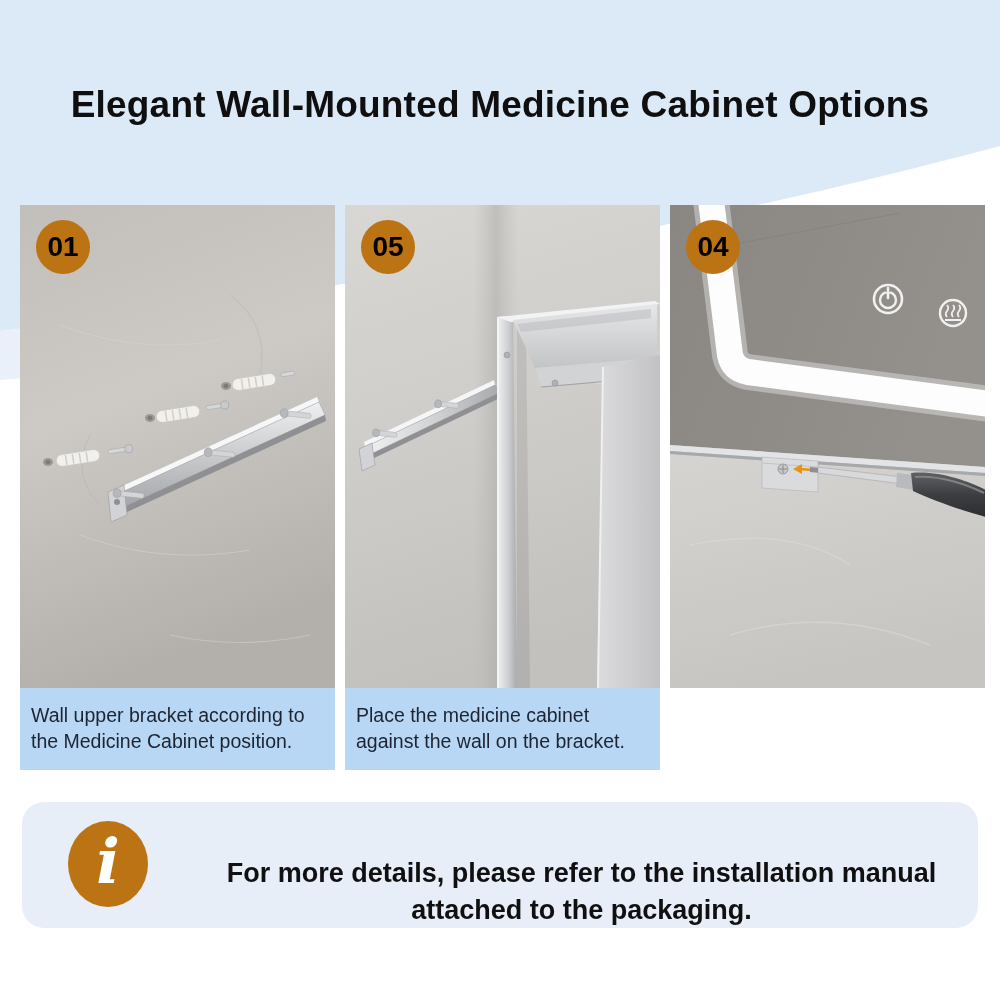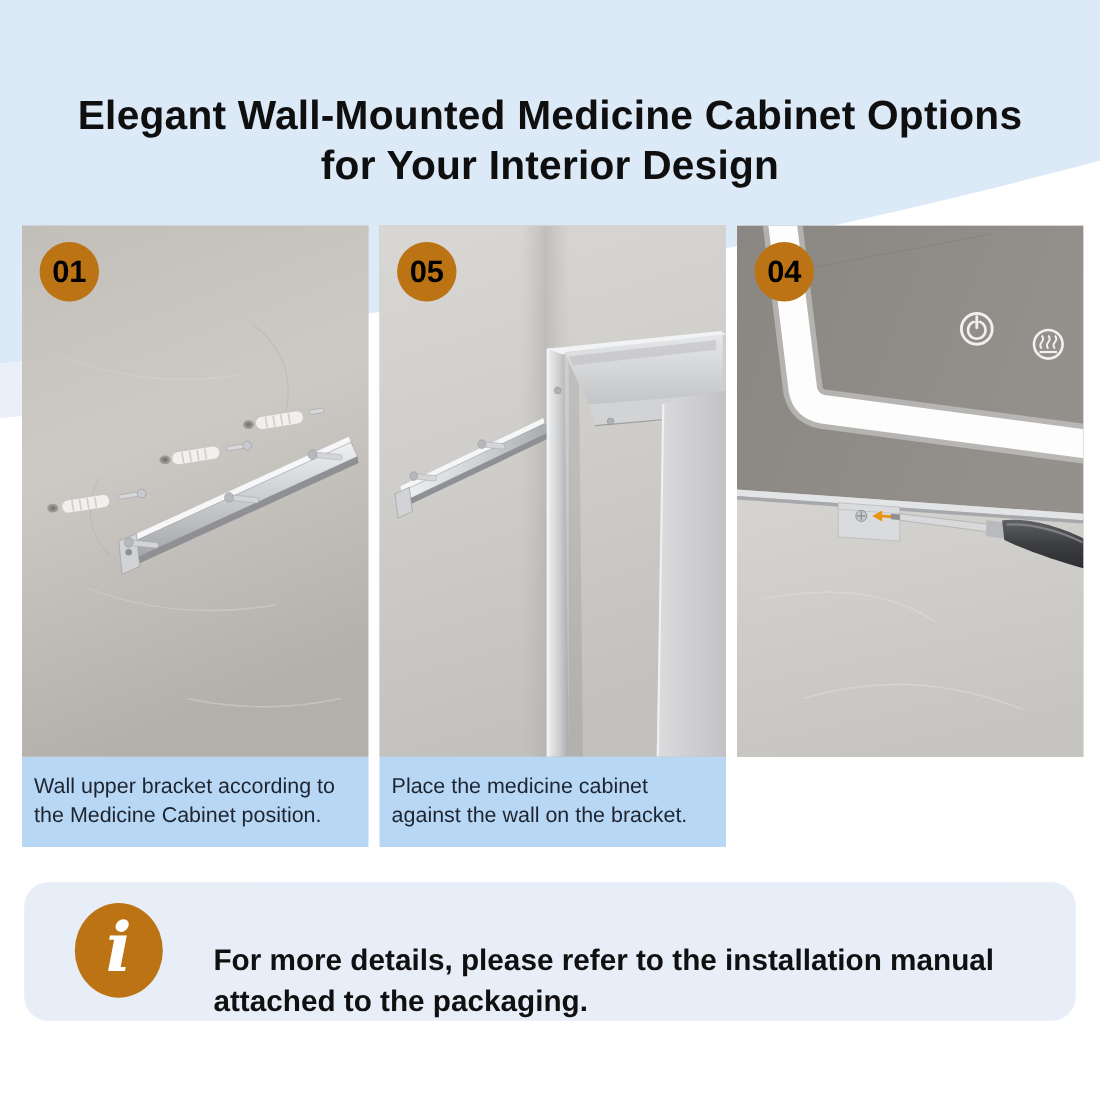--- a/index.html
+++ b/index.html
@@ -39,36 +39,35 @@
     background:var(--accent-orange,#bc7313);border-radius:50%;
     display:flex;align-items:center;justify-content:center;
   }
   .info-icon .glyph{
     font-family:"DejaVu Serif", serif;font-style:italic;font-weight:700;
     font-size:62px;color:#fff;transform:translateY(-3px);
   }
   .info-text{
     position:absolute;left:172px;top:0;height:126px;width:775px;
     display:flex;align-items:center;
-    font-size:27px;font-weight:700;color:#101010;line-height:1.38;
+    font-size:27px;font-weight:700;color:#101010;line-height:1.38;text-align:center;
   }
 </style>
 </head>
 <body>
 
 <div class="page">
 
   <svg class="header-curve" width="1000" height="400" viewBox="0 0 1000 400" aria-hidden="true">
     <path d="M0,0 H1000 V146 C780,205 500,262 270,295 C160,310 70,323 0,331 Z" fill="#dce9f7"></path>
     <path d="M0,331 C70,323 160,310 245,297 C175,352 80,374 0,380 Z" fill="#e9f0fa"></path>
   </svg>
 
   <h1 class="title">
     <div>Elegant Wall-Mounted Medicine Cabinet Options</div>
-    <div>for Your Interior Design</div>
   </h1>
 
   <div class="steps">
 
     <section class="step-card">
       <div class="step-image">
         <svg width="315" height="483" viewBox="0 0 315 483">
           <defs>
             <linearGradient id="wall1" x1="0" y1="0" x2="0.25" y2="1">
               <stop offset="0" stop-color="#c2bfba"></stop>

